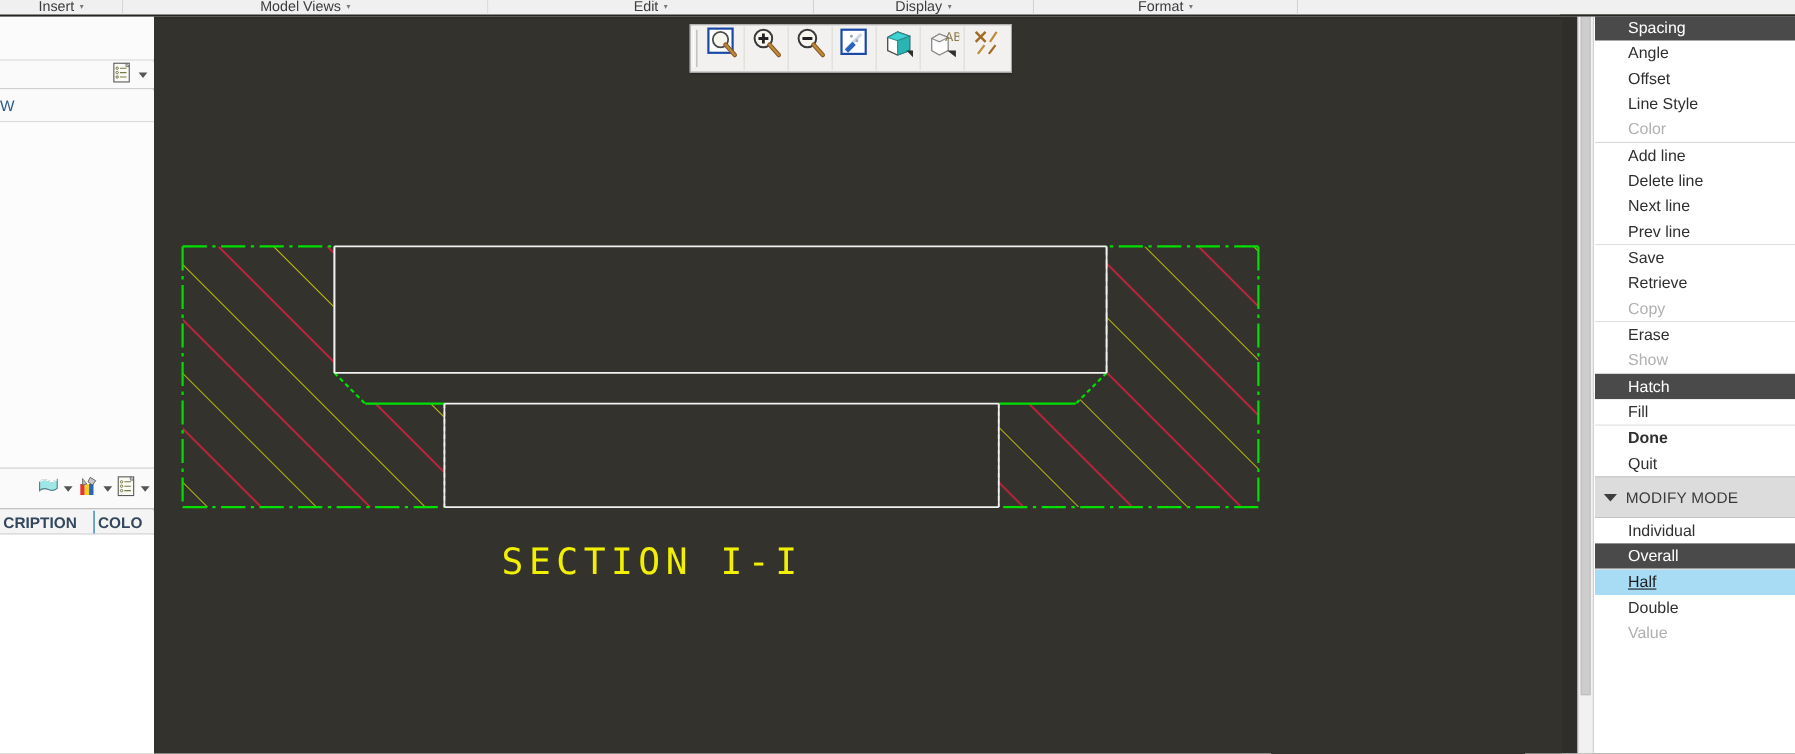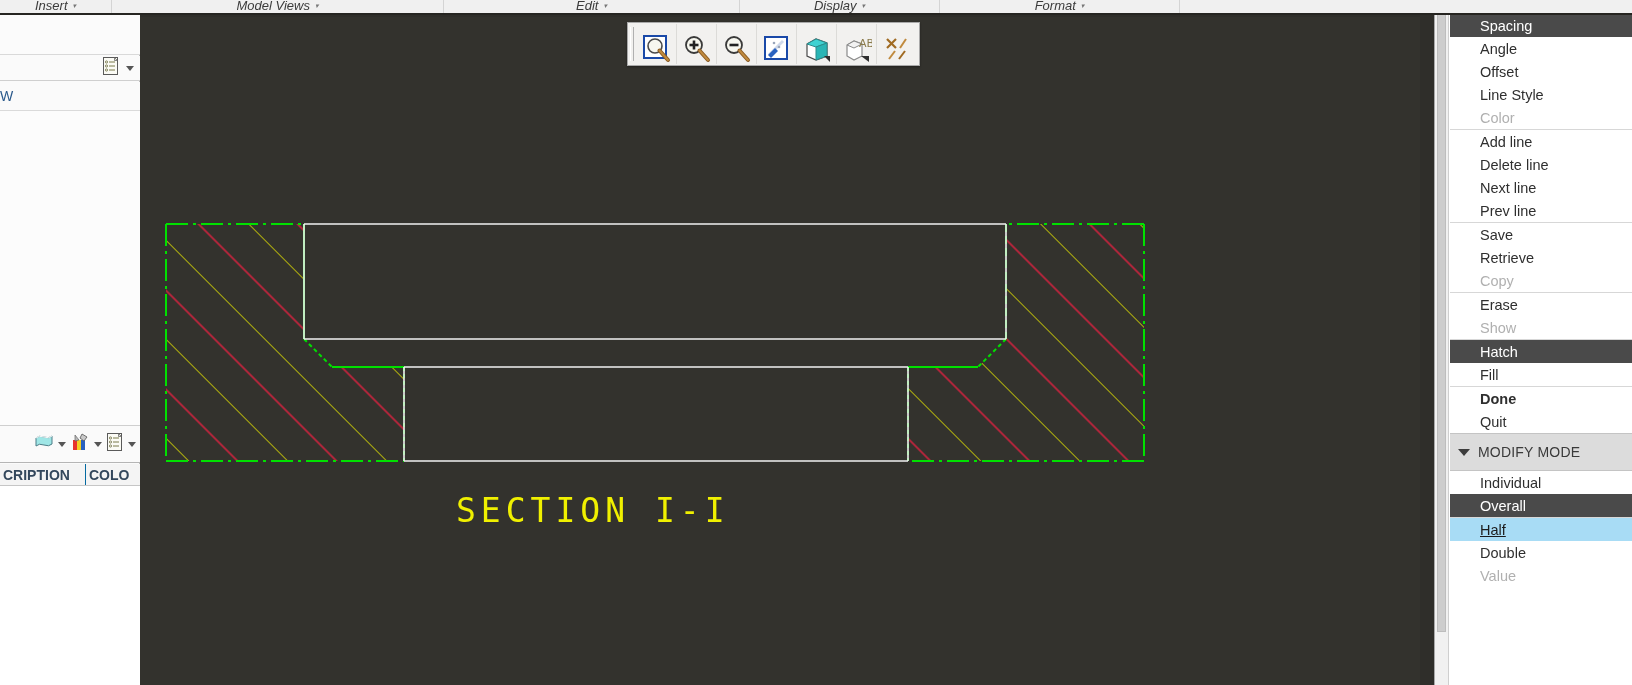--- a/index.html
+++ b/index.html
@@ -24,21 +24,20 @@
   .ribbon-strip {
     position: absolute;
     top: 0; left: 0;
     width: 1632px;
     height: 15px;
     background: #f0f0f0;
     border-bottom: 2px solid #262521;
     display: flex;
     align-items: flex-end;
     z-index: 30;
-    font-style: italic;
   }
   .ribbon-tab {
     height: 15px;
     display: flex;
     align-items: center;
     justify-content: center;
     font-size: 13px;
     color: #3b3b3b;
     background: #f0f0f0;
     border-right: 1px solid #d4d4d4;
@@ -178,21 +177,21 @@
   }
   .tb-grip {
     width: 4px; height: 34px;
     border-left: 1px solid #ffffff;
     border-right: 1px solid #b0b0b0;
     margin-right: 3px;
   }
   .tb-btn {
     width: 40px; height: 40px;
     display: flex;
-    align-items: flex-end;
+    align-items: flex-start;
     justify-content: center;
     border-right: 1px solid #dcdbd8;
     position: relative;
     cursor: pointer;
   }
   .tb-btn:last-child { border-right: none; }
 
   
   .right-panel {
     position: absolute;

